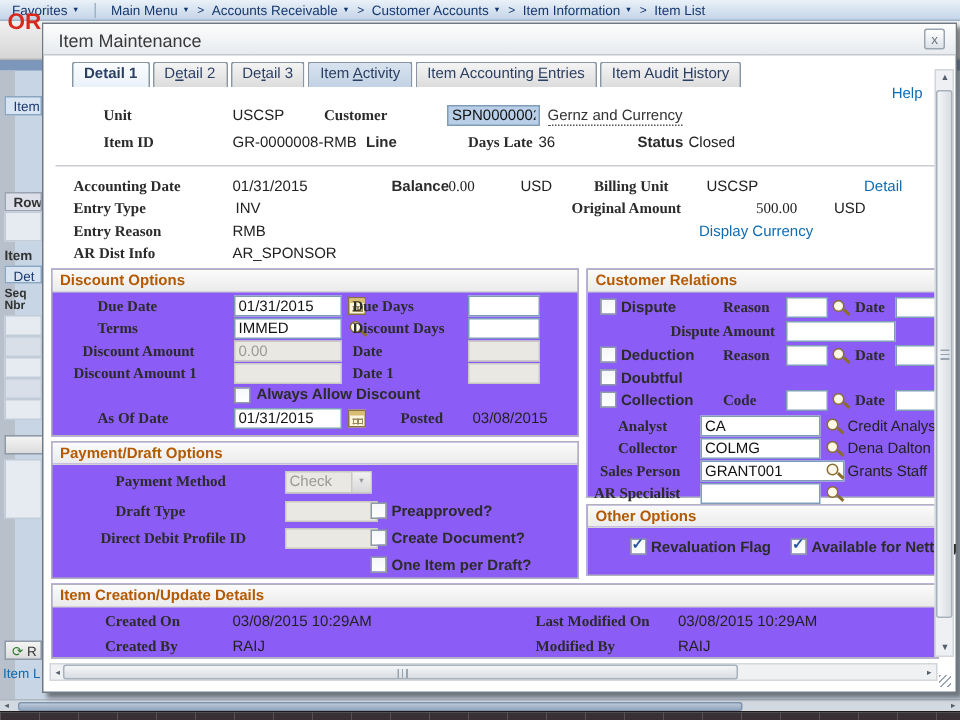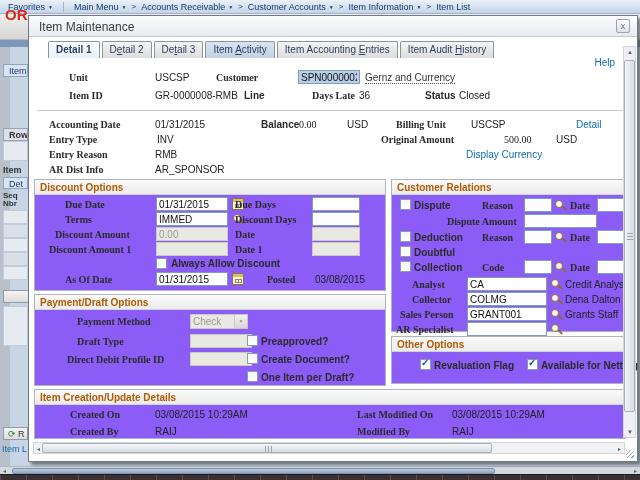--- a/index.html
+++ b/index.html
@@ -309,21 +309,21 @@
       <input class="tx" style="left: 75px; top: 97px; width: 80px;" value="CA">
       <span class="mag" style="left:158px;top:98px;"></span>
       <span class="f" style="left:173px;top:99px;">Credit Analyst</span>
 
       <span class="f lb ra" style="left:20px;top:114px;width:52px;">Collector</span>
       <input class="tx" style="left: 75px; top: 112px; width: 80px;" value="COLMG">
       <span class="mag" style="left:158px;top:113px;"></span>
       <span class="f" style="left:173px;top:114px;">Dena Dalton</span>
 
       <span class="f lb ra" style="left:8px;top:129px;width:64px;">Sales Person</span>
-      <input class="tx" style="left: 75px; top: 127px; width: 80px;" value="GRANT001">
+      <input class="tx" style="left: 75px; top: 127px; width: 96px;" value="GRANT001">
       <span class="mag" style="left:158px;top:128px;"></span>
       <span class="f" style="left:173px;top:129px;">Grants Staff</span>
 
       <span class="f lb ra" style="left:4px;top:144px;width:68px;">AR Specialist</span>
       <input class="tx" style="left: 75px; top: 142px; width: 80px;">
       <span class="mag" style="left:158px;top:143px;"></span>
     </div>
 
     <div class="gbox" style="left:5px;top:278px;width:352px;height:92px;">
       <div class="ghead">Payment/Draft Options</div>

